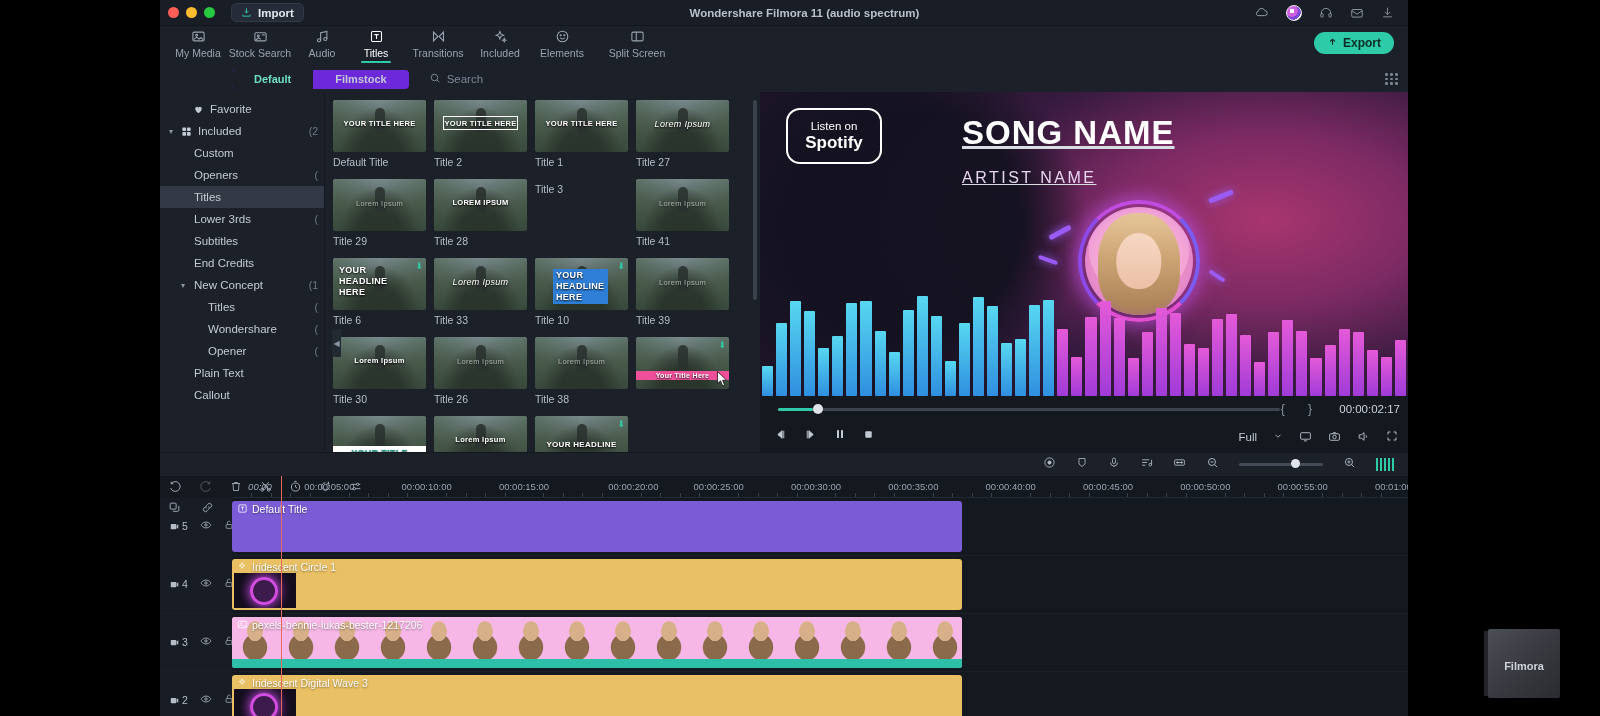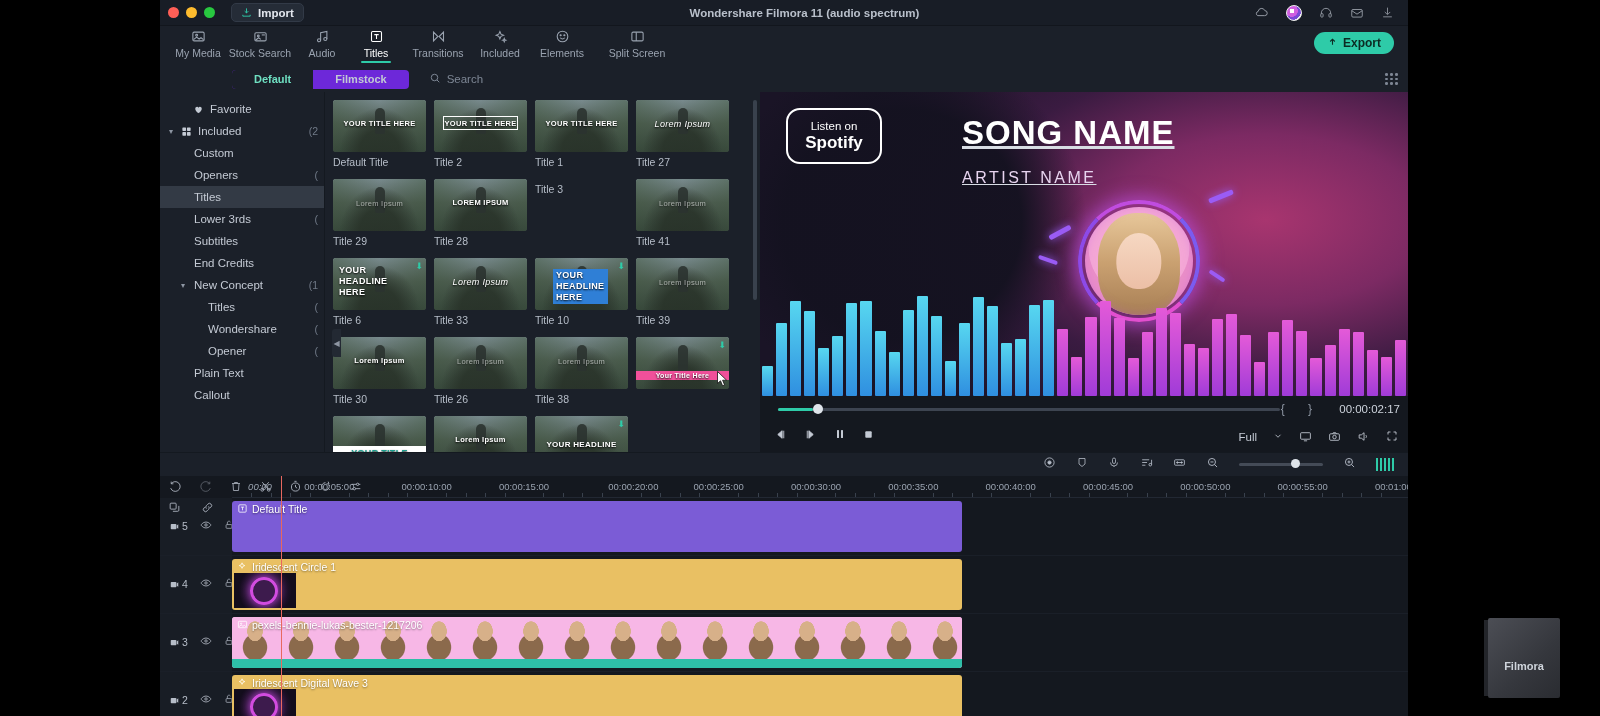--- a/index.html
+++ b/index.html
@@ -190,21 +190,21 @@
   .tbody { flex:1 1 auto; position:relative; background:#14181f; }
   .clip { position:absolute; top:3px; border-radius:3px; overflow:hidden; }
   .clip .cname { position:absolute; left:5px; top:2px; font-size:10.5px; color:#fff; display:flex; align-items:center; gap:4px; z-index:3; text-shadow:0 1px 2px rgba(0,0,0,.45);}
   .filmstrip { position:absolute; left:0; right:0; top:0; height:42px; display:flex; }
   .filmstrip i { flex:0 0 46px; height:42px; display:block;
     background:
       radial-gradient(ellipse 30% 42% at 50% 34%, #d7b089 0 55%, rgba(0,0,0,0) 58%),
       radial-gradient(ellipse 46% 55% at 50% 72%, #8b6a4c 0 55%, rgba(0,0,0,0) 60%),
       #f7b7e6;}
 
-  .filmora-box { position:absolute; right:40px; bottom:18px; width:72px; height:80px;
+  .filmora-box { position:absolute; right:40px; bottom:18px; width:72px; height:69px;
     background:linear-gradient(135deg,#4c4e55 0%,#35373d 60%,#2a2c31 100%);
     border-radius:2px; box-shadow:-6px 0 0 -2px #23252a; }
   .filmora-box .fl { position:absolute; left:0; right:0; bottom:26px; text-align:center; color:#cfd4db; font-size:11px; font-weight:bold;}
   .cursor { position:absolute; left:717px; top:371px; width:10px; height:15px; z-index:30;}
 </style>
 </head>
 <body>
 
 <div class="app">
 

